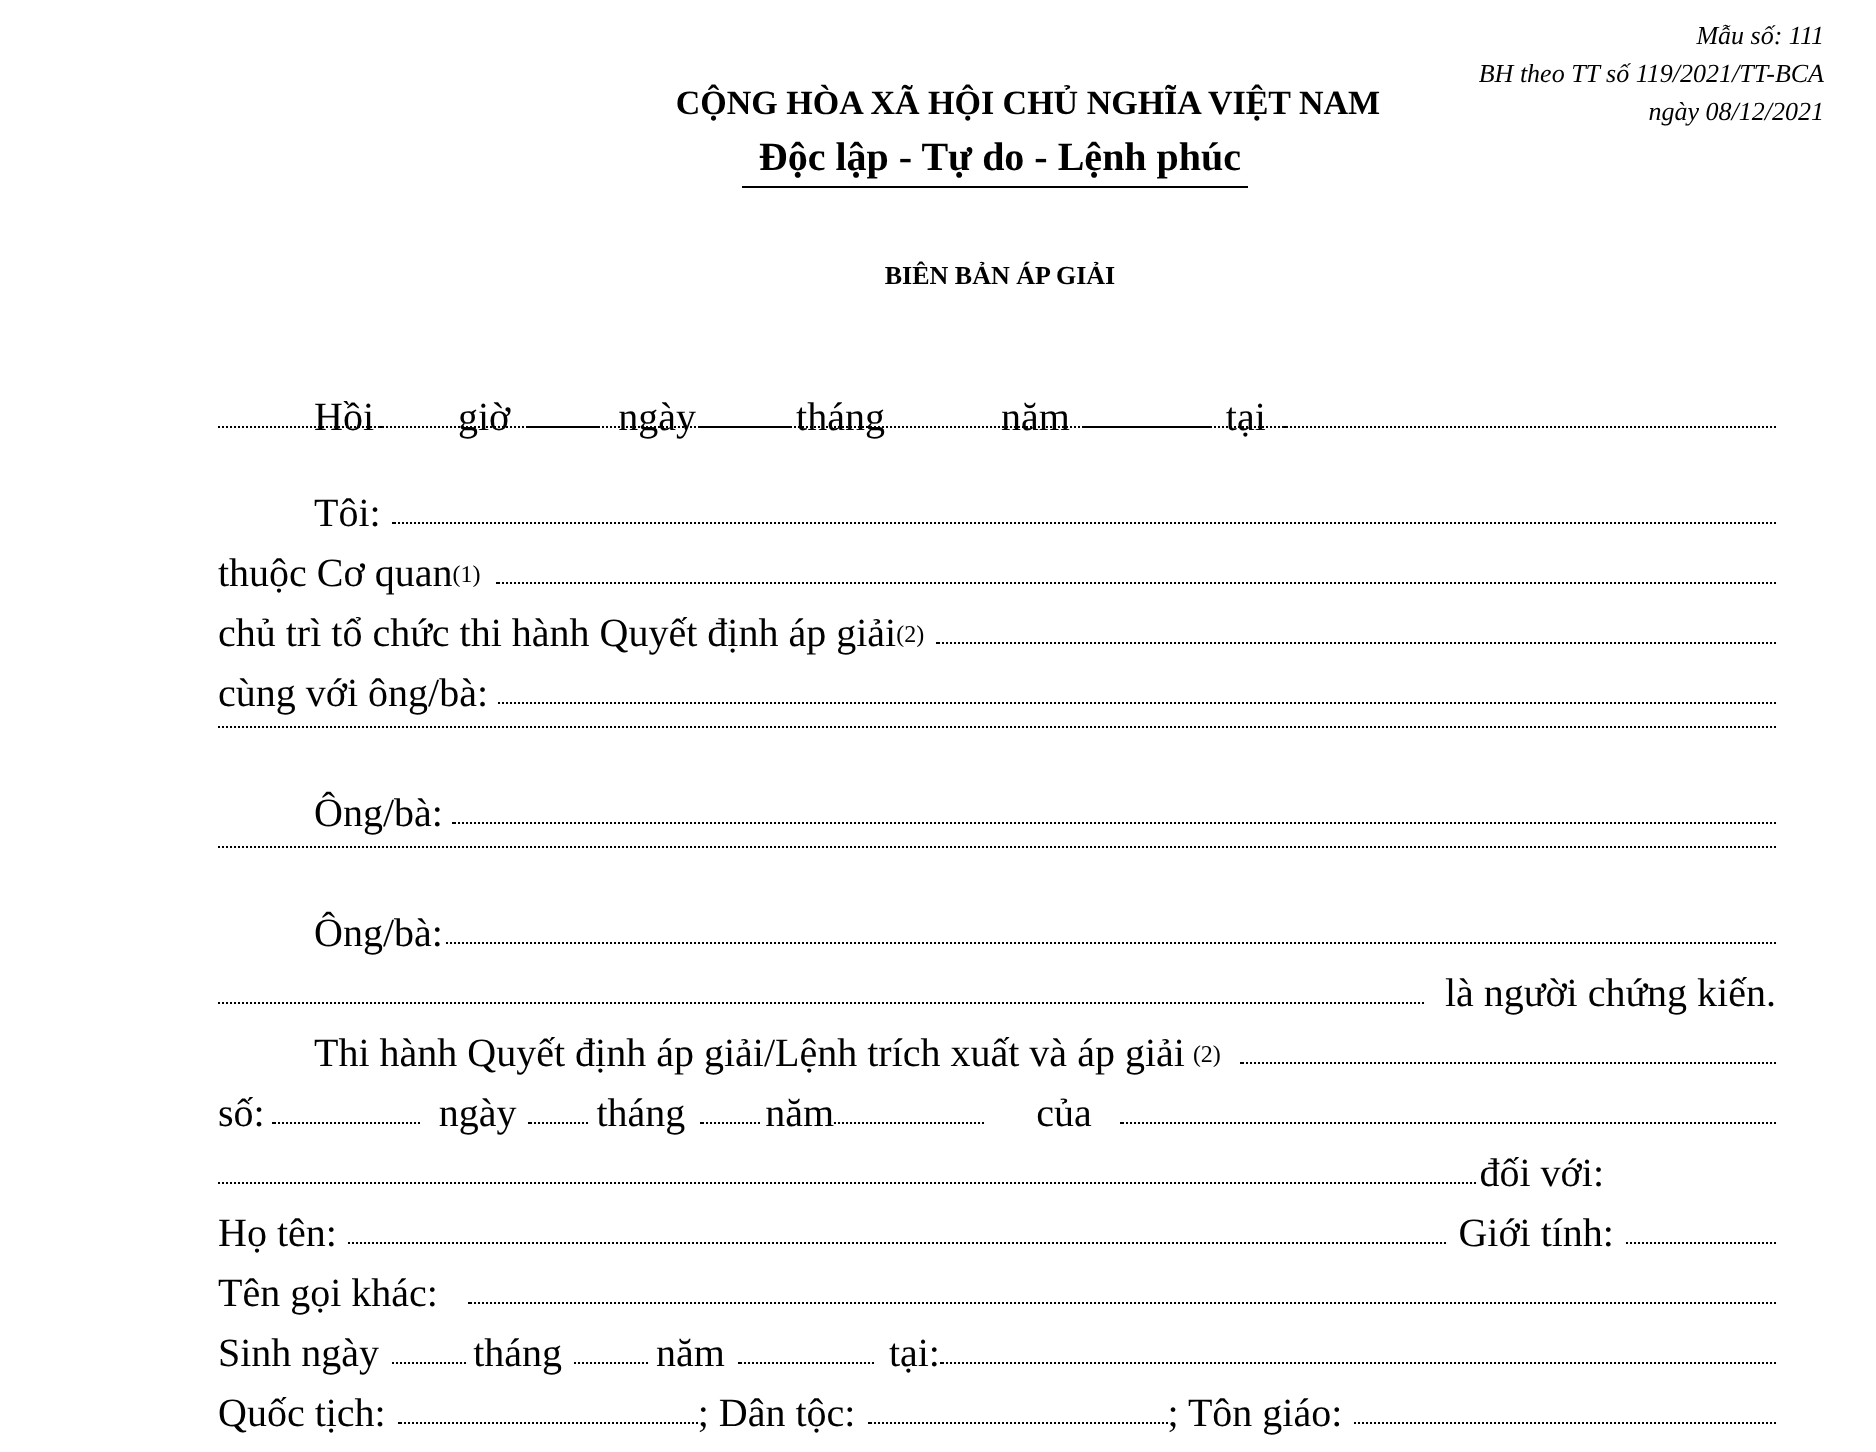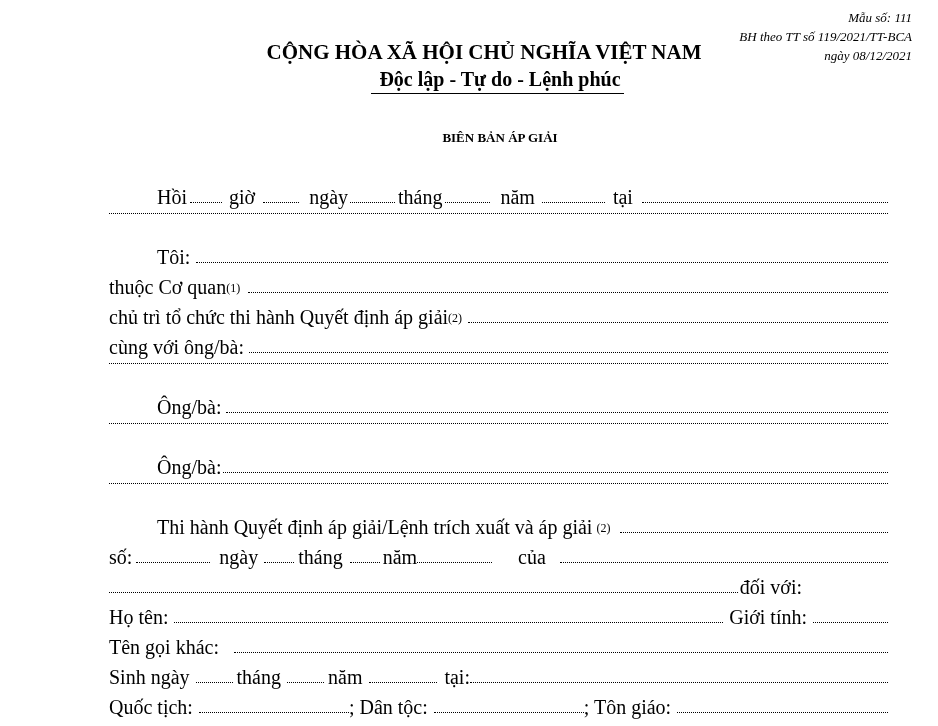--- a/index.html
+++ b/index.html
@@ -1,21 +1,21 @@
 <!DOCTYPE html>
 <html><head>
 <meta charset="utf-8">
 <style>
   html, body { margin: 0; padding: 0; background: #ffffff; }
   body { width: 938px; height: 726px; position: relative; overflow: hidden;
          font-family: "Liberation Serif", "DejaVu Serif", serif; color: #000; }
   .form-code { position: absolute; left: 712px; top: 8px; width: 200px; text-align: right;
                font-style: italic; font-size: 13px; line-height: 19px; }
-  .nation { position: absolute; left: 234px; top: 40px; width: 500px; text-align: center;
-            font-weight: bold; font-size: 21px; line-height: 24px; }
+  .nation { position: absolute; left: 264px; top: 40px; width: 500px; text-align: center;
+            font-weight: bold; font-size: 17px; line-height: 24px; }
   .motto { position: absolute; left: 250px; top: 66px; width: 500px; text-align: center;
            font-weight: bold; font-size: 20px; line-height: 26px; }
   .motto-rule { position: absolute; left: 371px; top: 93px; width: 253px; height: 0;
                 border-top: 1.4px solid #000; }
   .doc-title { position: absolute; left: 250px; top: 126px; width: 500px; text-align: center;
                font-weight: bold; font-size: 13px; line-height: 24px; }
   .row { position: absolute; left: 109px; width: 779px; height: 28px; display: flex;
          align-items: baseline; font-size: 20px; line-height: 28px; white-space: nowrap; }
   .row.indent { left: 157px; width: 731px; }
   .t { flex: none; }
@@ -43,21 +43,21 @@
   <span class="t">Hồi</span>
   <span class="dots" style="width:32px;margin-left:3px;"></span>
   <span class="t" style="margin-left:7px;">giờ</span>
   <span class="dots" style="width:36px;margin-left:8px;"></span>
   <span class="t" style="margin-left:10px;">ngày</span>
   <span class="dots" style="width:45px;margin-left:2px;"></span>
   <span class="t" style="margin-left:3px;">tháng</span>
   <span class="dots" style="width:45px;margin-left:3px;"></span>
   <span class="t" style="margin-left:10px;">năm</span>
   <span class="dots" style="width:63px;margin-left:7px;"></span>
-  <span class="t" style="margin-left:8px;">tại</span>
+  <span class="t" style="margin-left:8px;margin-top:12px;">tại</span>
   <span class="dots fill" style="margin-left:9px;"></span>
 </div>
 <div class="row" style="top:213px;">
   <span class="dots fill"></span>
 </div>
 
 <div class="row indent" style="top:243px;">
   <span class="t">Tôi:</span>
   <span class="dots fill" style="margin-left:6px;"></span>
 </div>
@@ -89,20 +89,21 @@
 <div class="row" style="top:423px;">
   <span class="dots fill"></span>
 </div>
 
 <div class="row indent" style="top:453px;">
   <span class="t">Ông/bà:</span>
   <span class="dots fill" style="margin-left:2px;"></span>
 </div>
 <div class="row" style="top:483px;">
   <span class="dots fill"></span>
+  <span class="t" style="margin-left:10px;">là người chứng kiến.</span>
 </div>
 
 <div class="row indent" style="top:513px;">
   <span class="t">Thi hành Quyết định áp giải/Lệnh trích xuất và áp giải</span>
   <sup style="margin-left:4px;">(2)</sup>
   <span class="dots fill" style="margin-left:10px;"></span>
 </div>
 
 <div class="row" style="top:543px;">
   <span class="t">số:</span>

